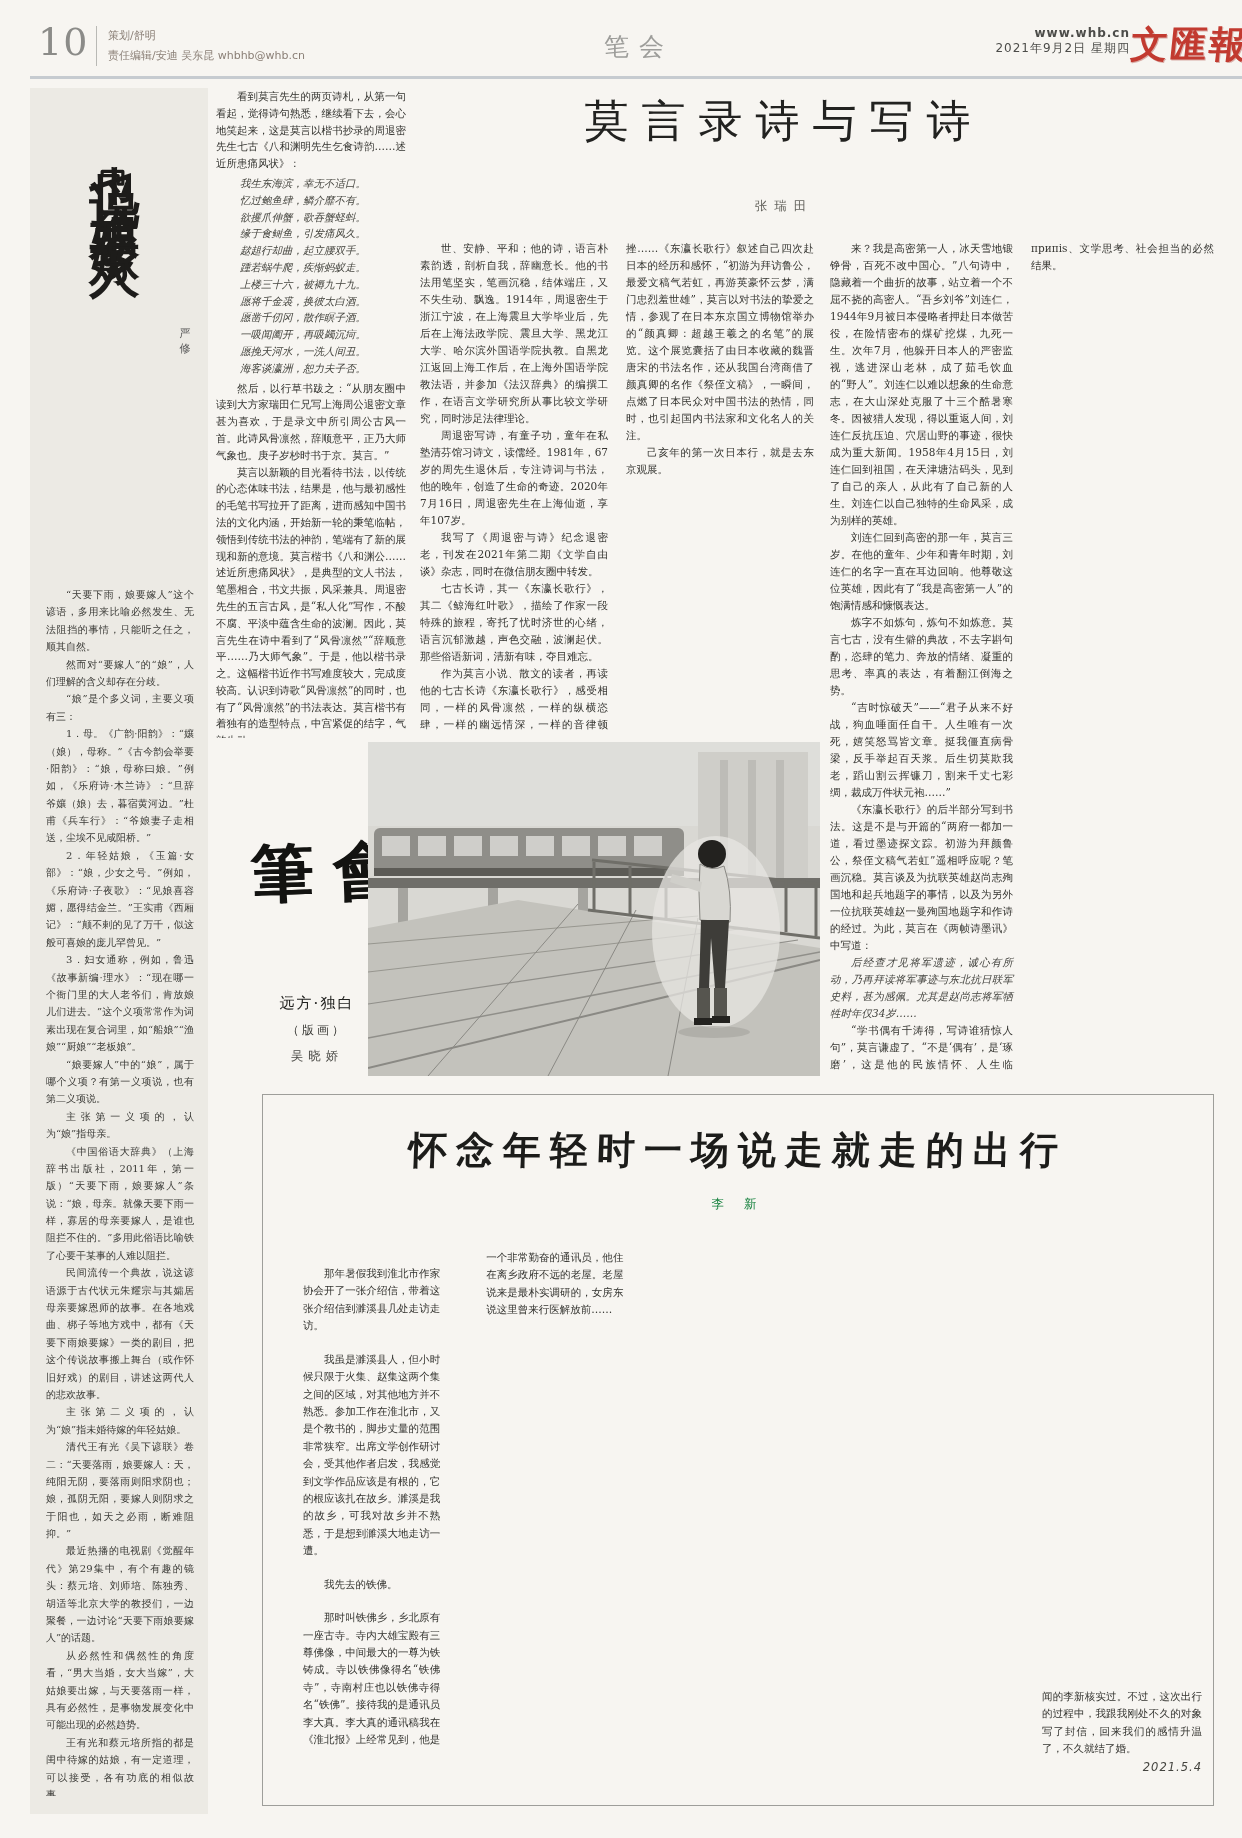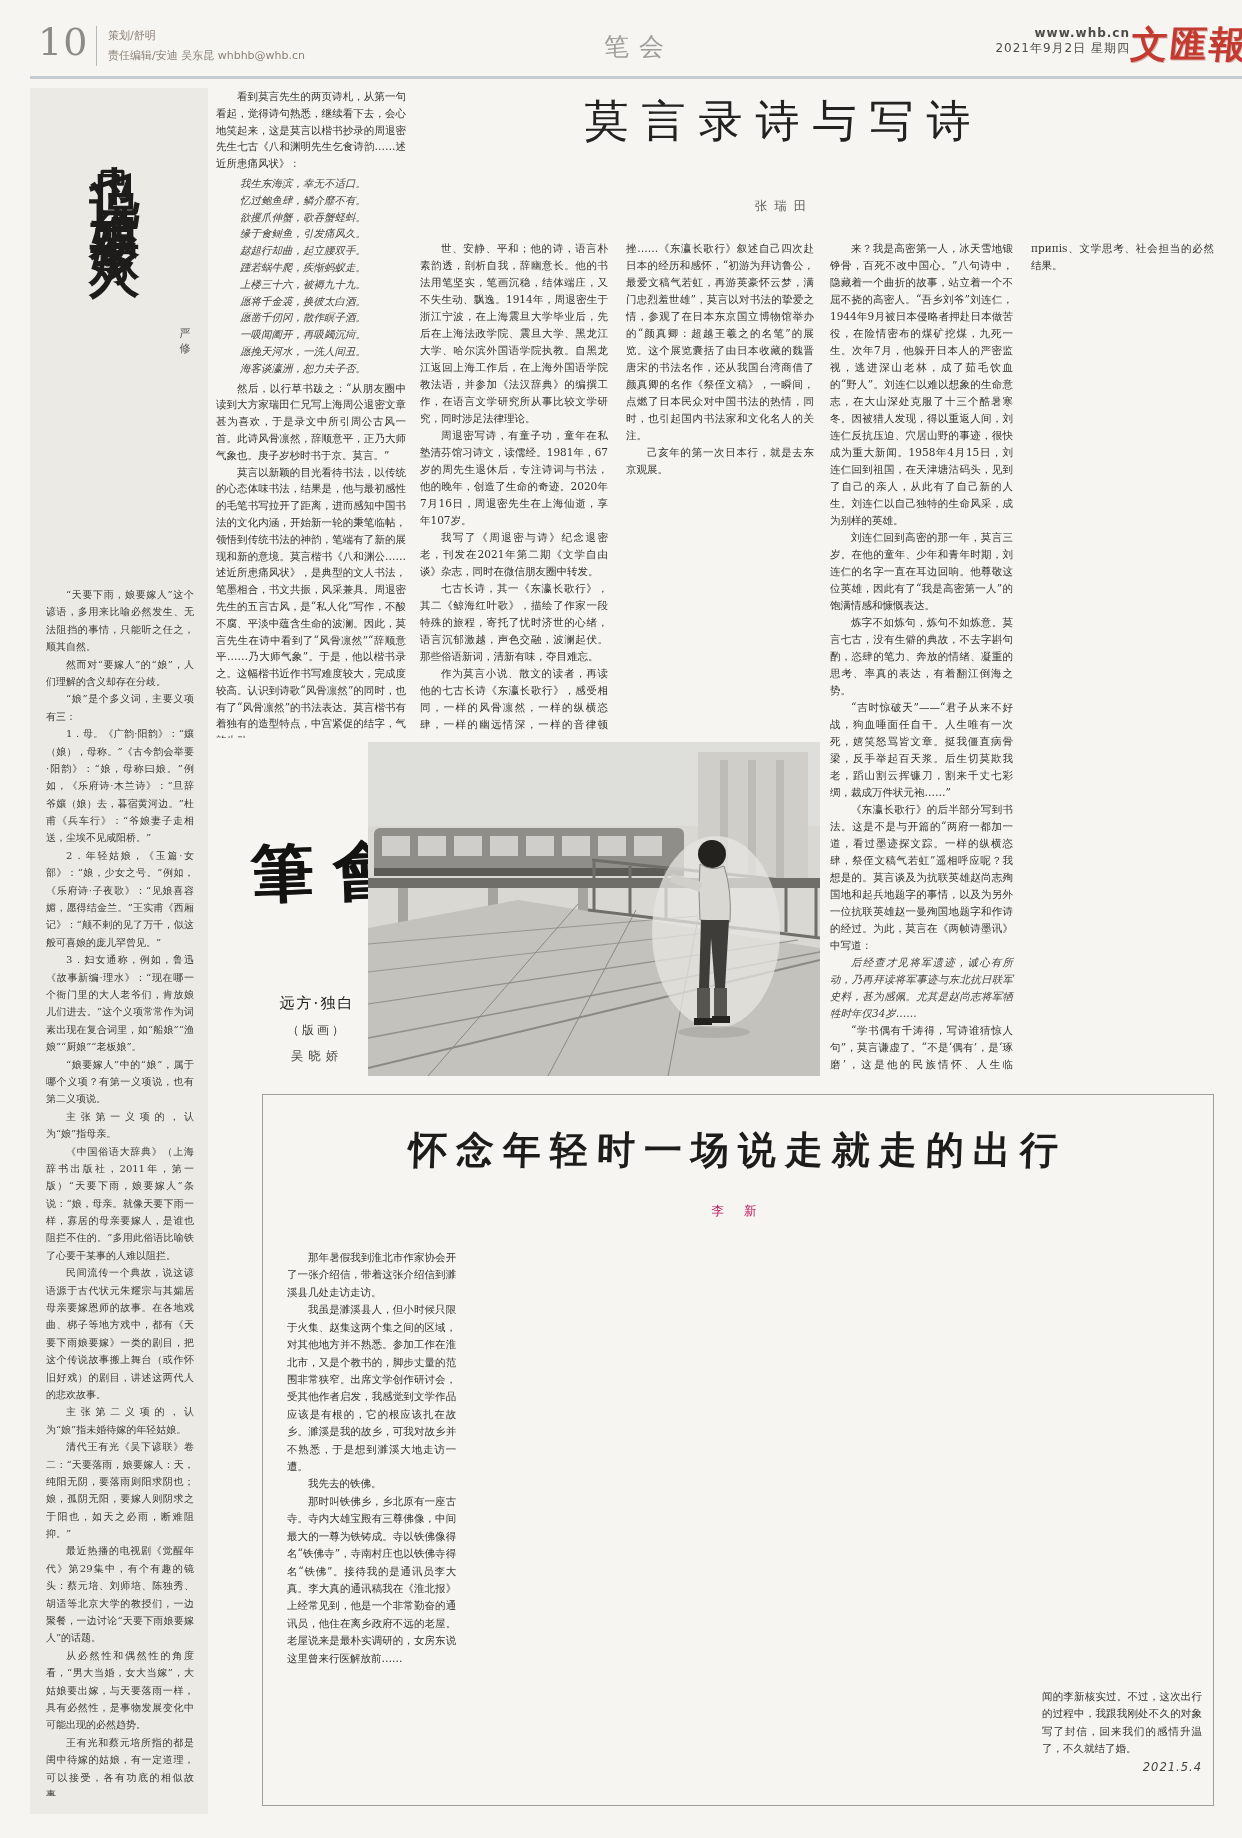--- a/index.html
+++ b/index.html
@@ -55,26 +55,26 @@
   .painting{position:absolute;left:368px;top:742px;width:452px;height:334px;}
   .caption{position:absolute;left:228px;top:994px;width:178px;text-align:center;}
   .cap-t{font-size:15px;font-weight:normal;letter-spacing:2px;color:#21211f;}
   .cap-m{font-size:12px;margin-top:9px;color:#3a3a36;letter-spacing:3px;}
   .cap-a{font-size:12.5px;margin-top:9px;color:#4c4c48;letter-spacing:5px;}
   
   .box{position:absolute;left:262px;top:1094px;width:950px;height:710px;border:1px solid #9e9e9a;
        background:#f7f5f1;}
   .b-title{position:absolute;left:0;right:0;top:30px;text-align:center;font-size:38px;
            letter-spacing:9px;color:#1c1c1a;font-weight:600;transform:skewX(-2deg);}
-  .b-byline{position:absolute;left:0;right:0;top:108px;text-align:center;font-size:12.5px;
-            letter-spacing:8px;color:#be185d;}
+  .b-byline{position:absolute;left:0;right:0;top:101px;text-align:center;font-size:12.5px;
+            letter-spacing:8px;color:#15803d;}
   .b-body{position:absolute;left:24px;top:154px;width:902px;height:512px;overflow:hidden;
           column-count:5;column-gap:14px;column-fill:auto;
           font-size:10.5px;line-height:1.66;text-align:justify;color:#33332f;}
-  .b-body p{margin:0;text-indent:2em;}
+  .b-body p{margin:16px;text-indent:2em;}
   .b-end{position:absolute;left:1042px;top:1688px;width:160px;font-size:10.5px;line-height:1.66;
          text-align:justify;color:#33332f;}
   .b-date{text-align:right;font-size:11.5px;color:#44443f;letter-spacing:1px;
           font-family:"DejaVu Sans","Liberation Sans",sans-serif;font-style:italic;}
 </style>
 </head>
 <body>
 
 <div class="page">
 
@@ -147,21 +147,21 @@
       <p>我写了《周退密与诗》纪念退密老，刊发在2021年第二期《文学自由谈》杂志，同时在微信朋友圈中转发。</p>
       <p>七古长诗，其一《东瀛长歌行》，其二《鲸海红叶歌》，描绘了作家一段特殊的旅程，寄托了忧时济世的心绪，语言沉郁激越，声色交融，波澜起伏。那些俗语新词，清新有味，夺目难忘。</p>
       <p>作为莫言小说、散文的读者，再读他的七古长诗《东瀛长歌行》，感受相同，一样的风骨凛然，一样的纵横恣肆，一样的幽远情深，一样的音律顿挫……《东瀛长歌行》叙述自己四次赴日本的经历和感怀，“初游为拜访鲁公，最爱文稿气若虹，再游英豪怀云梦，满门忠烈羞世雄”，莫言以对书法的挚爱之情，参观了在日本东京国立博物馆举办的“颜真卿：超越王羲之的名笔”的展览。这个展览囊括了由日本收藏的魏晋唐宋的书法名作，还从我国台湾商借了颜真卿的名作《祭侄文稿》，一瞬间，点燃了日本民众对中国书法的热情，同时，也引起国内书法家和文化名人的关注。</p>
       <p>己亥年的第一次日本行，就是去东京观展。</p>
     </div>
   <div class="cols45">
       <p>来？我是高密第一人，冰天雪地锻铮骨，百死不改中国心。”八句诗中，隐藏着一个曲折的故事，站立着一个不屈不挠的高密人。“吾乡刘爷”刘连仁，1944年9月被日本侵略者押赴日本做苦役，在险情密布的煤矿挖煤，九死一生。次年7月，他躲开日本人的严密监视，逃进深山老林，成了茹毛饮血的“野人”。刘连仁以难以想象的生命意志，在大山深处克服了十三个酷暑寒冬。因被猎人发现，得以重返人间，刘连仁反抗压迫、穴居山野的事迹，很快成为重大新闻。1958年4月15日，刘连仁回到祖国，在天津塘沽码头，见到了自己的亲人，从此有了自己新的人生。刘连仁以自己独特的生命风采，成为别样的英雄。</p>
       <p>刘连仁回到高密的那一年，莫言三岁。在他的童年、少年和青年时期，刘连仁的名字一直在耳边回响。他尊敬这位英雄，因此有了“我是高密第一人”的饱满情感和慷慨表达。</p>
       <p>炼字不如炼句，炼句不如炼意。莫言七古，没有生僻的典故，不去字斟句酌，恣肆的笔力、奔放的情绪、凝重的思考、率真的表达，有着翻江倒海之势。</p>
       <p>“吉时惊破天”——“君子从来不好战，狗血唾面任自干。人生唯有一次死，嬉笑怒骂皆文章。挺我僵直病骨梁，反手举起百天浆。后生切莫欺我老，蹈山割云挥镰刀，割来千丈七彩绸，裁成万件状元袍……”</p>
-      <p>《东瀛长歌行》的后半部分写到书法。这是不是与开篇的“两府一都加一道，看过墨迹探文踪。一样的纵横恣肆，祭侄文稿气若虹”遥相呼应呢？我想是的。莫言谈及为抗联英雄赵尚志殉国地和起兵地题字的事情，以及为另外一位抗联英雄赵一曼殉国地题字和作诗的经过。为此，莫言在《两帧诗墨讯》中写道：</p>
+      <p>《东瀛长歌行》的后半部分写到书法。这是不是与开篇的“两府一都加一道，看过墨迹探文踪。初游为拜颜鲁公，祭侄文稿气若虹”遥相呼应呢？笔画沉稳。莫言谈及为抗联英雄赵尚志殉国地和起兵地题字的事情，以及为另外一位抗联英雄赵一曼殉国地题字和作诗的经过。为此，莫言在《两帧诗墨讯》中写道：</p>
       <p class="kai">后经查才见将军遗迹，诚心有所动，乃再拜读将军事迹与东北抗日联军史料，甚为感佩。尤其是赵尚志将军牺牲时年仅34岁……</p>
       <p>“学书偶有千涛得，写诗谁猜惊人句”，莫言谦虚了。“不是‘偶有’，是‘琢磨’，这是他的民族情怀、人生临припis、文学思考、社会担当的必然结果。</p>
     </div>
 
   <div class="calli">筆會</div>
 
   <div class="painting">
     <svg width="452" height="334" viewBox="0 0 452 334" xmlns="http://www.w3.org/2000/svg">
       <rect x="0" y="0" width="452" height="334" fill="#d9d8d3"></rect>
       <rect x="0" y="0" width="452" height="84" fill="#dededa"></rect>

